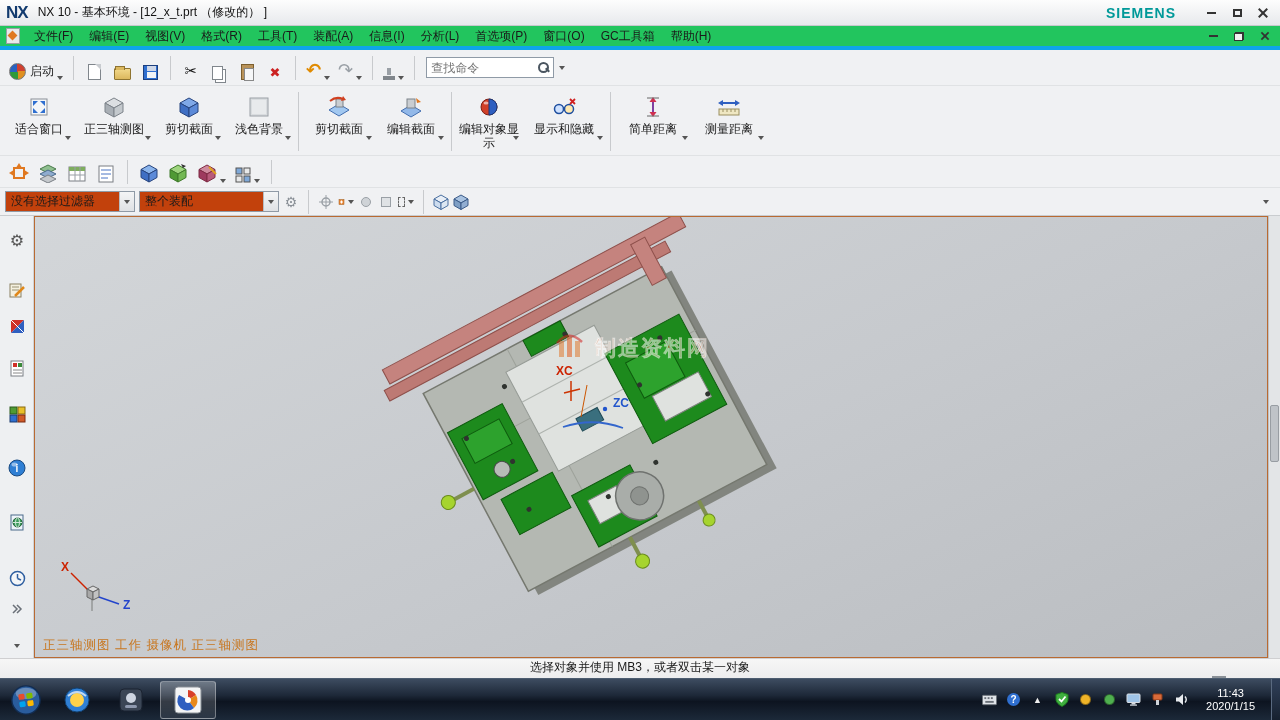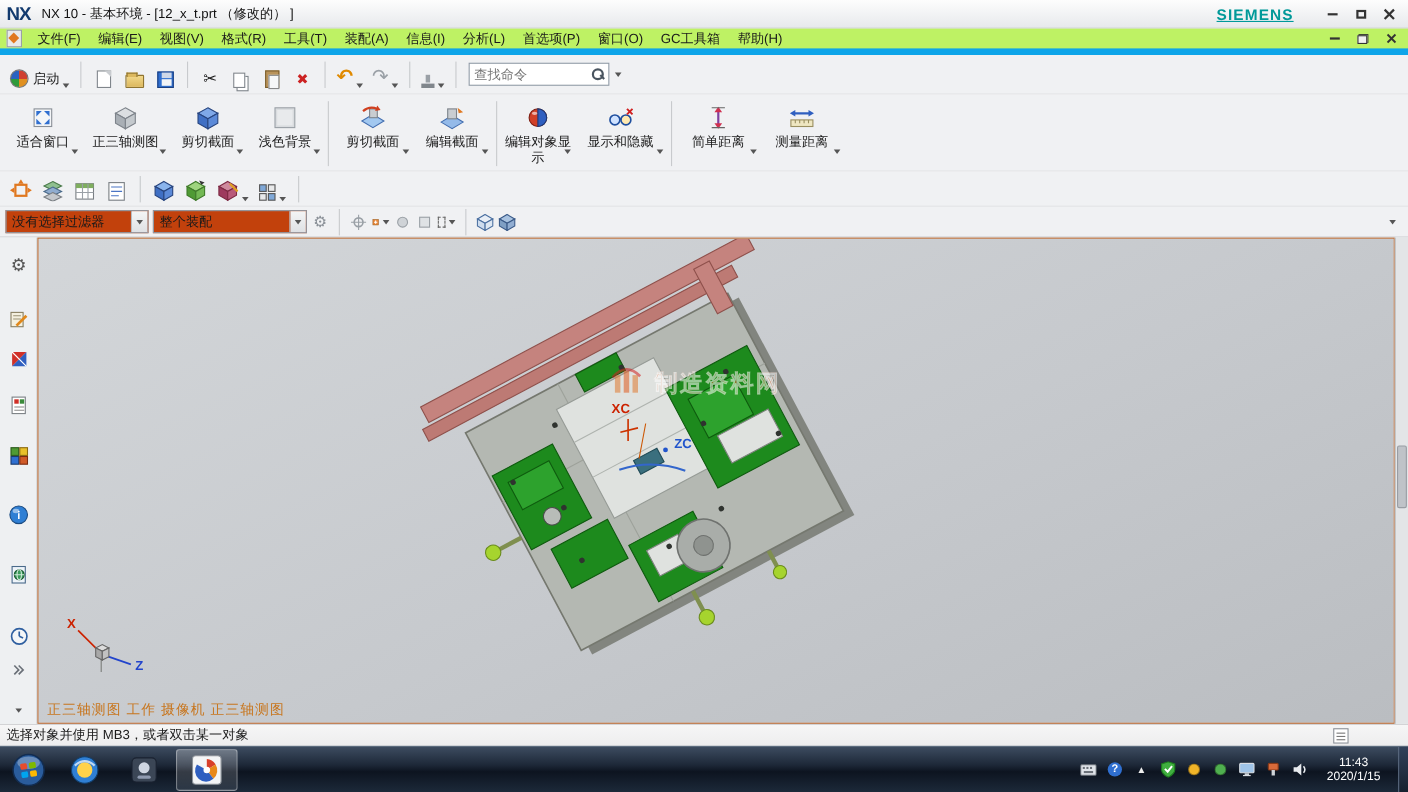--- a/index.html
+++ b/index.html
@@ -4,33 +4,33 @@
 <style>
   * { box-sizing: border-box; margin: 0; padding: 0; }
   html,body { width:1280px; height:720px; overflow:hidden;
     font-family:"Liberation Sans","DejaVu Sans",sans-serif; font-size:12px; color:#1a1a1a; background:#fff;}
   .screen{position:relative;width:1280px;height:720px;display:flex;flex-direction:column;}
 
   
   .titlebar{height:26px;background:linear-gradient(#fdfdfd,#e7e9ec);border-bottom:1px solid #c6c9cc;display:flex;align-items:center;padding:0 6px;}
   .nx-logo{font-weight:bold;font-size:17px;color:#123a6e;letter-spacing:-1px;margin-right:10px;}
   .win-title{font-size:12px;color:#111;}
-  .brand{margin-left:auto;color:#009999;font-weight:bold;font-size:14px;letter-spacing:1px;margin-right:20px;text-decoration:underline;}
+  .brand{margin-left:auto;color:#009999;font-weight:bold;font-size:14px;letter-spacing:1px;margin-right:20px;}
   .winbtn{width:22px;height:18px;display:flex;align-items:center;justify-content:center;margin-left:4px;}
   .g-min{width:9px;height:2px;background:#333;}
   .g-max{width:9px;height:8px;border:2px solid #333;}
   .g-restore{position:relative;width:10px;height:9px;}
   .g-restore::before{content:"";position:absolute;right:0;top:0;width:7px;height:6px;border:1.5px solid #333;}
   .g-restore::after{content:"";position:absolute;left:0;bottom:0;width:7px;height:6px;border:1.5px solid #333;background:#f0f0f0;}
   .xmark{position:relative;width:12px;height:12px;}
   .xmark::before,.xmark::after{content:"";position:absolute;left:0;top:5px;width:12px;height:2px;background:#333;}
   .xmark::before{transform:rotate(45deg);} .xmark::after{transform:rotate(-45deg);}
 
   
-  .menubar{height:24px;background:#bef264;border-bottom:6px solid #0ea5e9;display:flex;align-items:center;padding:0 4px;text-align:center;}
+  .menubar{height:24px;background:#22c55e;border-bottom:4px solid #0ea5e9;display:flex;align-items:center;padding:0 4px;text-align:center;}
   .menu-item{padding:3px 8px;cursor:default;}
   .doc-ico{width:14px;height:16px;background:#e8e9ea;border:1px solid #9aa0a6;position:relative;margin:0 6px 0 2px;}
   .doc-ico::after{content:"";position:absolute;left:2px;top:3px;width:7px;height:7px;background:#e07820;transform:rotate(45deg);}
   .menubar .controls{margin-left:auto;display:flex;}
   .menubar .winbtn{height:16px;}
 
   
   .tb{background:#f0f1f3;display:flex;align-items:center;border-bottom:1px solid #e0e2e4;}
   .tb1{height:36px;padding:0 6px;gap:2px;}
   .sep-v{width:1px;height:24px;background:#c8cacd;margin:0 5px;flex:0 0 1px;}
@@ -83,21 +83,21 @@
   .res-ico{position:absolute;left:7px;width:20px;height:20px;display:flex;align-items:center;justify-content:center;}
   .viewport{flex:1;position:relative;border:1px solid #b96a32;background:linear-gradient(155deg,#d3d6d9 0%,#c6c9cd 55%,#babdc1 100%);overflow:hidden;}
   .model-svg{position:absolute;left:0;top:0;width:100%;height:100%;}
   .view-status{position:absolute;left:8px;bottom:3px;color:#c8761e;font-size:12.5px;letter-spacing:1px;}
   .watermark{position:absolute;left:520px;top:116px;display:flex;align-items:center;gap:6px;opacity:.55;}
   .wm-text{color:#e05a1e;font-size:21px;font-weight:bold;letter-spacing:2px;-webkit-text-stroke:.5px #fff;}
   .scrollcol{width:12px;flex:0 0 12px;background:#e3e5e7;border-left:1px solid #bfc2c5;position:relative;}
   .scroll-thumb{position:absolute;left:1px;top:189px;width:9px;height:57px;background:#bfc3c8;border:1px solid #989da3;border-radius:2px;}
 
   
-  .statusbar{height:20px;background:linear-gradient(#f6f6f6,#ededee);border-top:1px solid #cfcfd1;display:flex;align-items:center;padding:0 6px;}
+  .statusbar{height:20px;background:linear-gradient(#f6f6f6,#ededee);border-top:1px solid #cfcfd1;display:flex;align-items:center;padding:0 6px;flex-direction:column;}
   .statusbar .s-ico{margin-left:auto;margin-right:48px;width:14px;height:14px;background:#fff;border:1px solid #8a9097;position:relative;}
   .statusbar .s-ico::after{content:"";position:absolute;left:2px;top:3px;width:8px;height:1.5px;background:#777;box-shadow:0 3px 0 #777,0 6px 0 #777;}
 
   
   .taskbar{height:42px;background:linear-gradient(#3d4c60 0%,#1d2838 40%,#0d1420 55%,#1c2939 100%);display:flex;align-items:center;position:relative;border-top:1px solid #4c5c70;}
   .taskbtn{width:50px;height:38px;display:flex;align-items:center;justify-content:center;border-radius:3px;margin-left:4px;}
   .taskbtn.active{background:linear-gradient(rgba(255,255,255,.28),rgba(255,255,255,.08));border:1px solid rgba(255,255,255,.35);}
   .tray{margin-left:auto;display:flex;align-items:center;gap:9px;padding-right:8px;}
   .tray .t-ico{display:flex;align-items:center;justify-content:center;width:15px;height:15px;color:#eee;}
   .dot{width:11px;height:11px;border-radius:50%;border:1px solid rgba(0,0,0,.4);}

